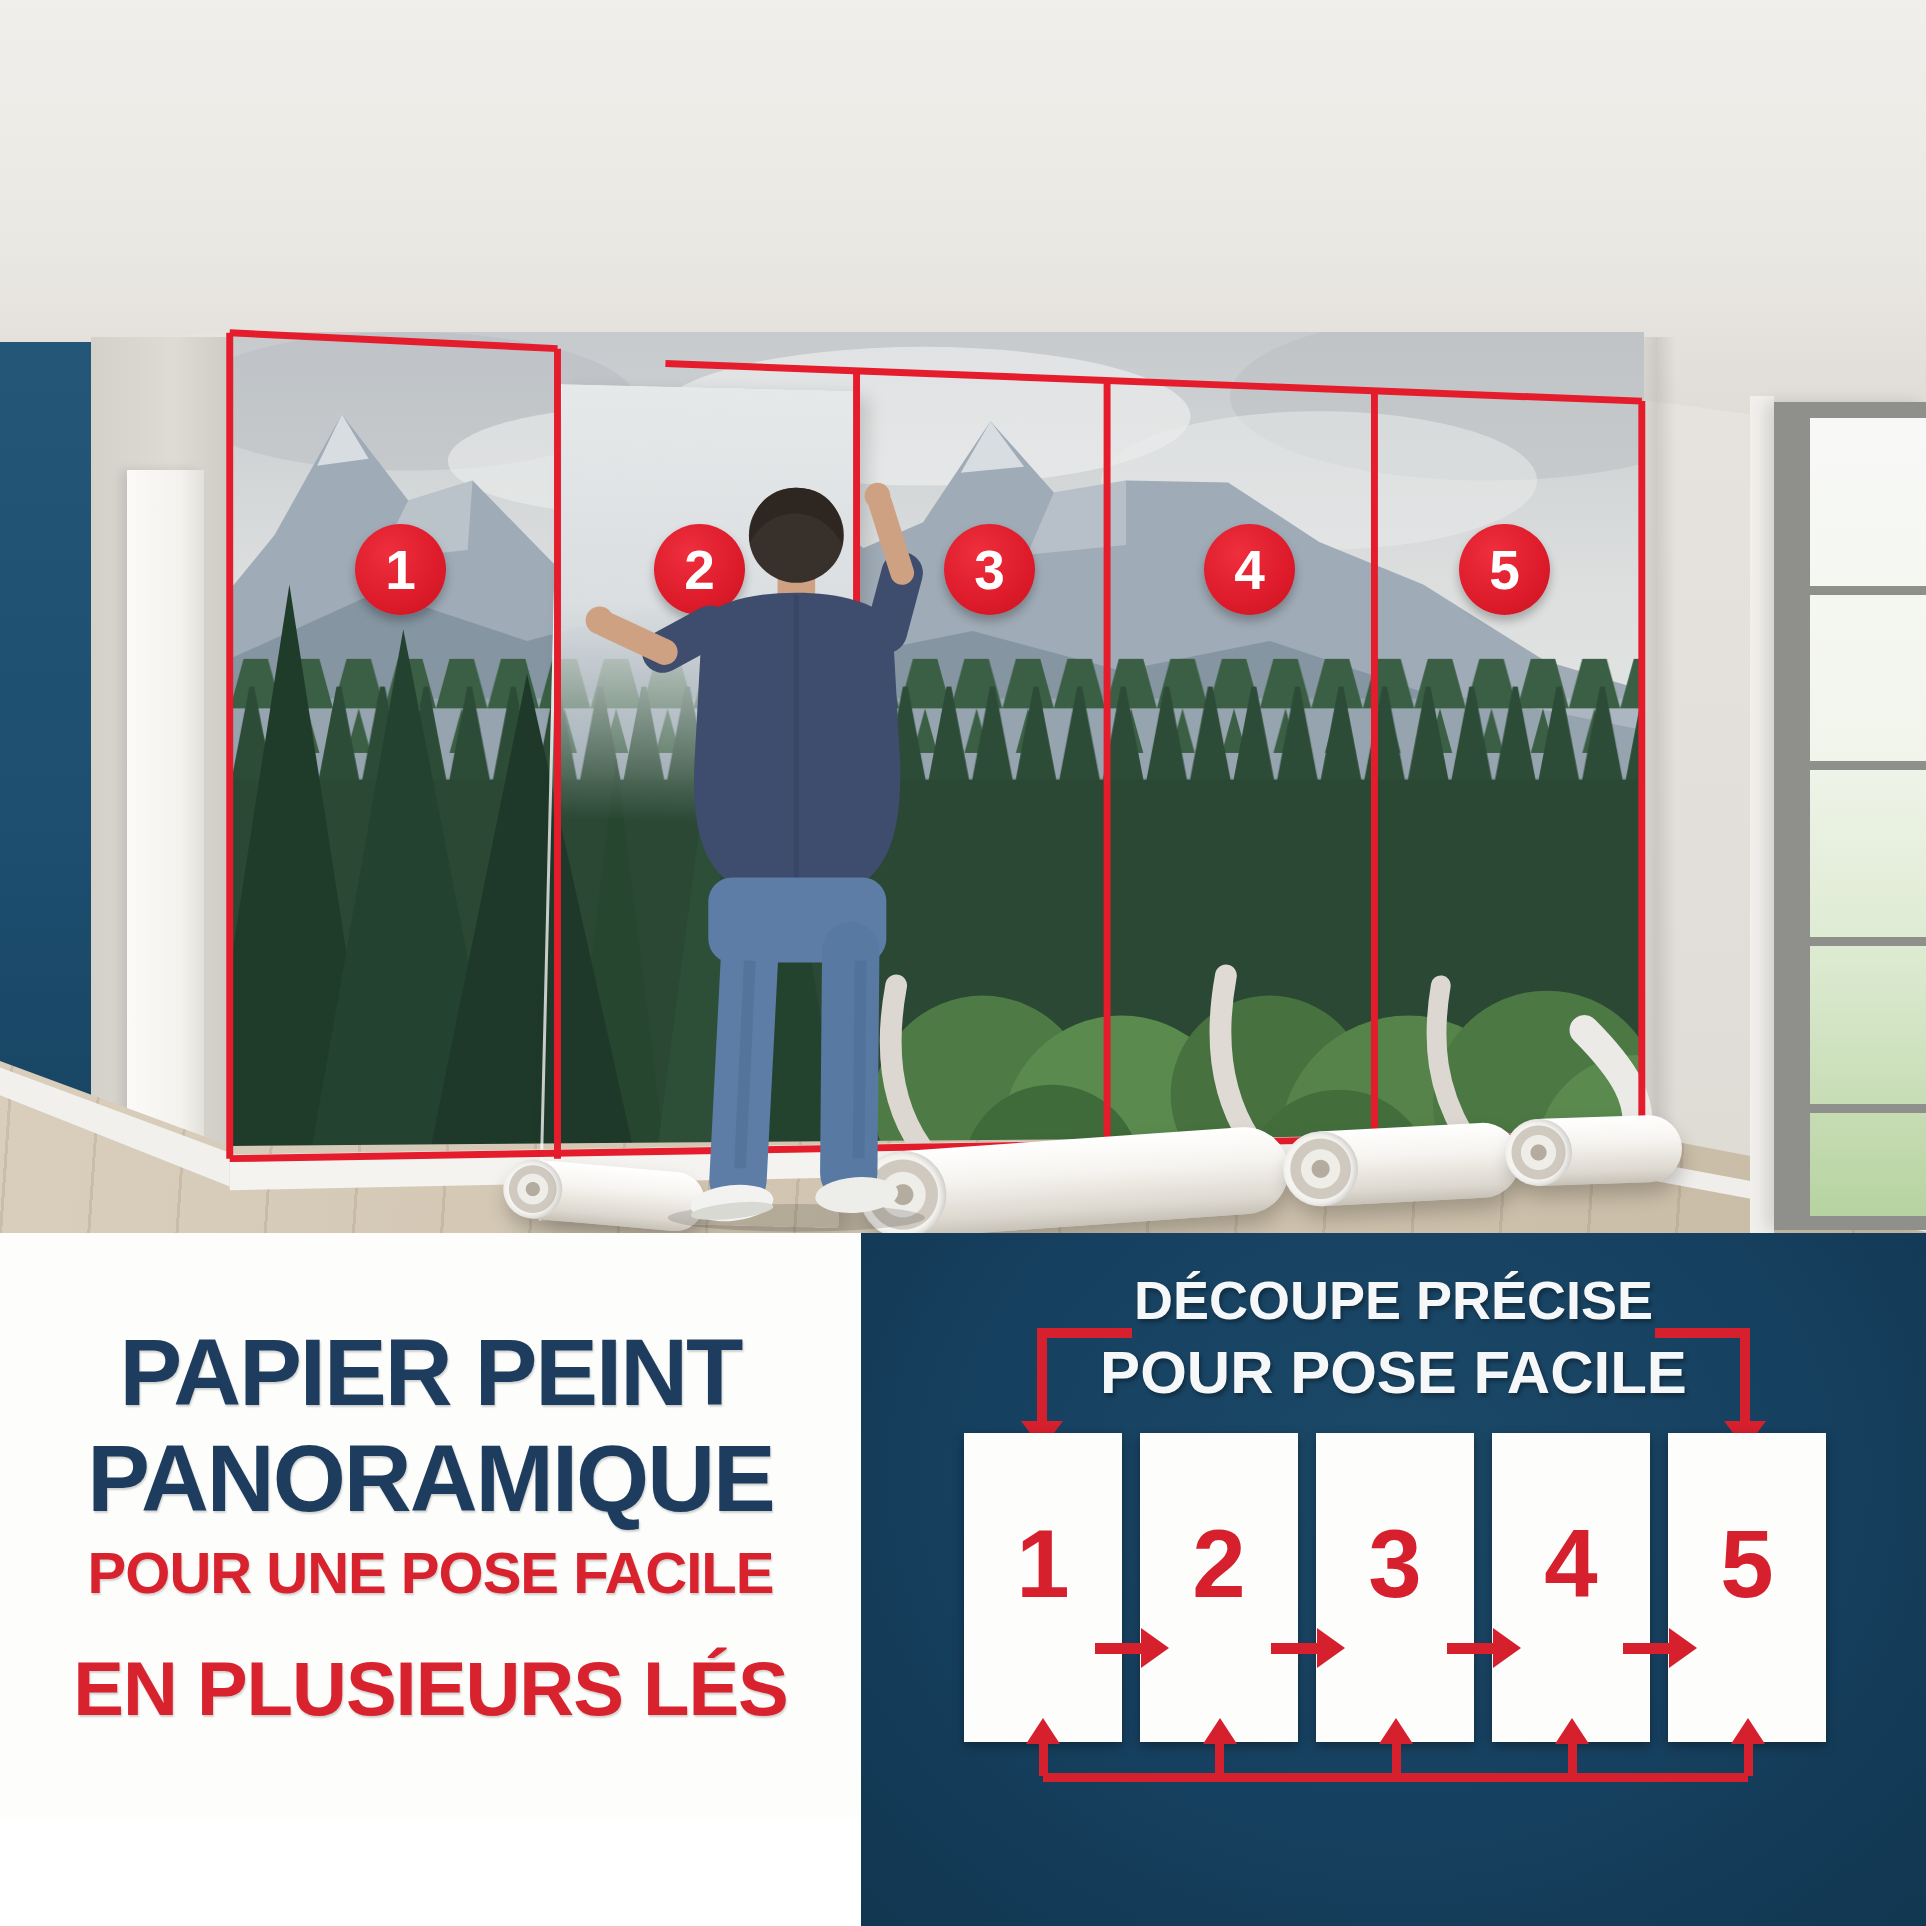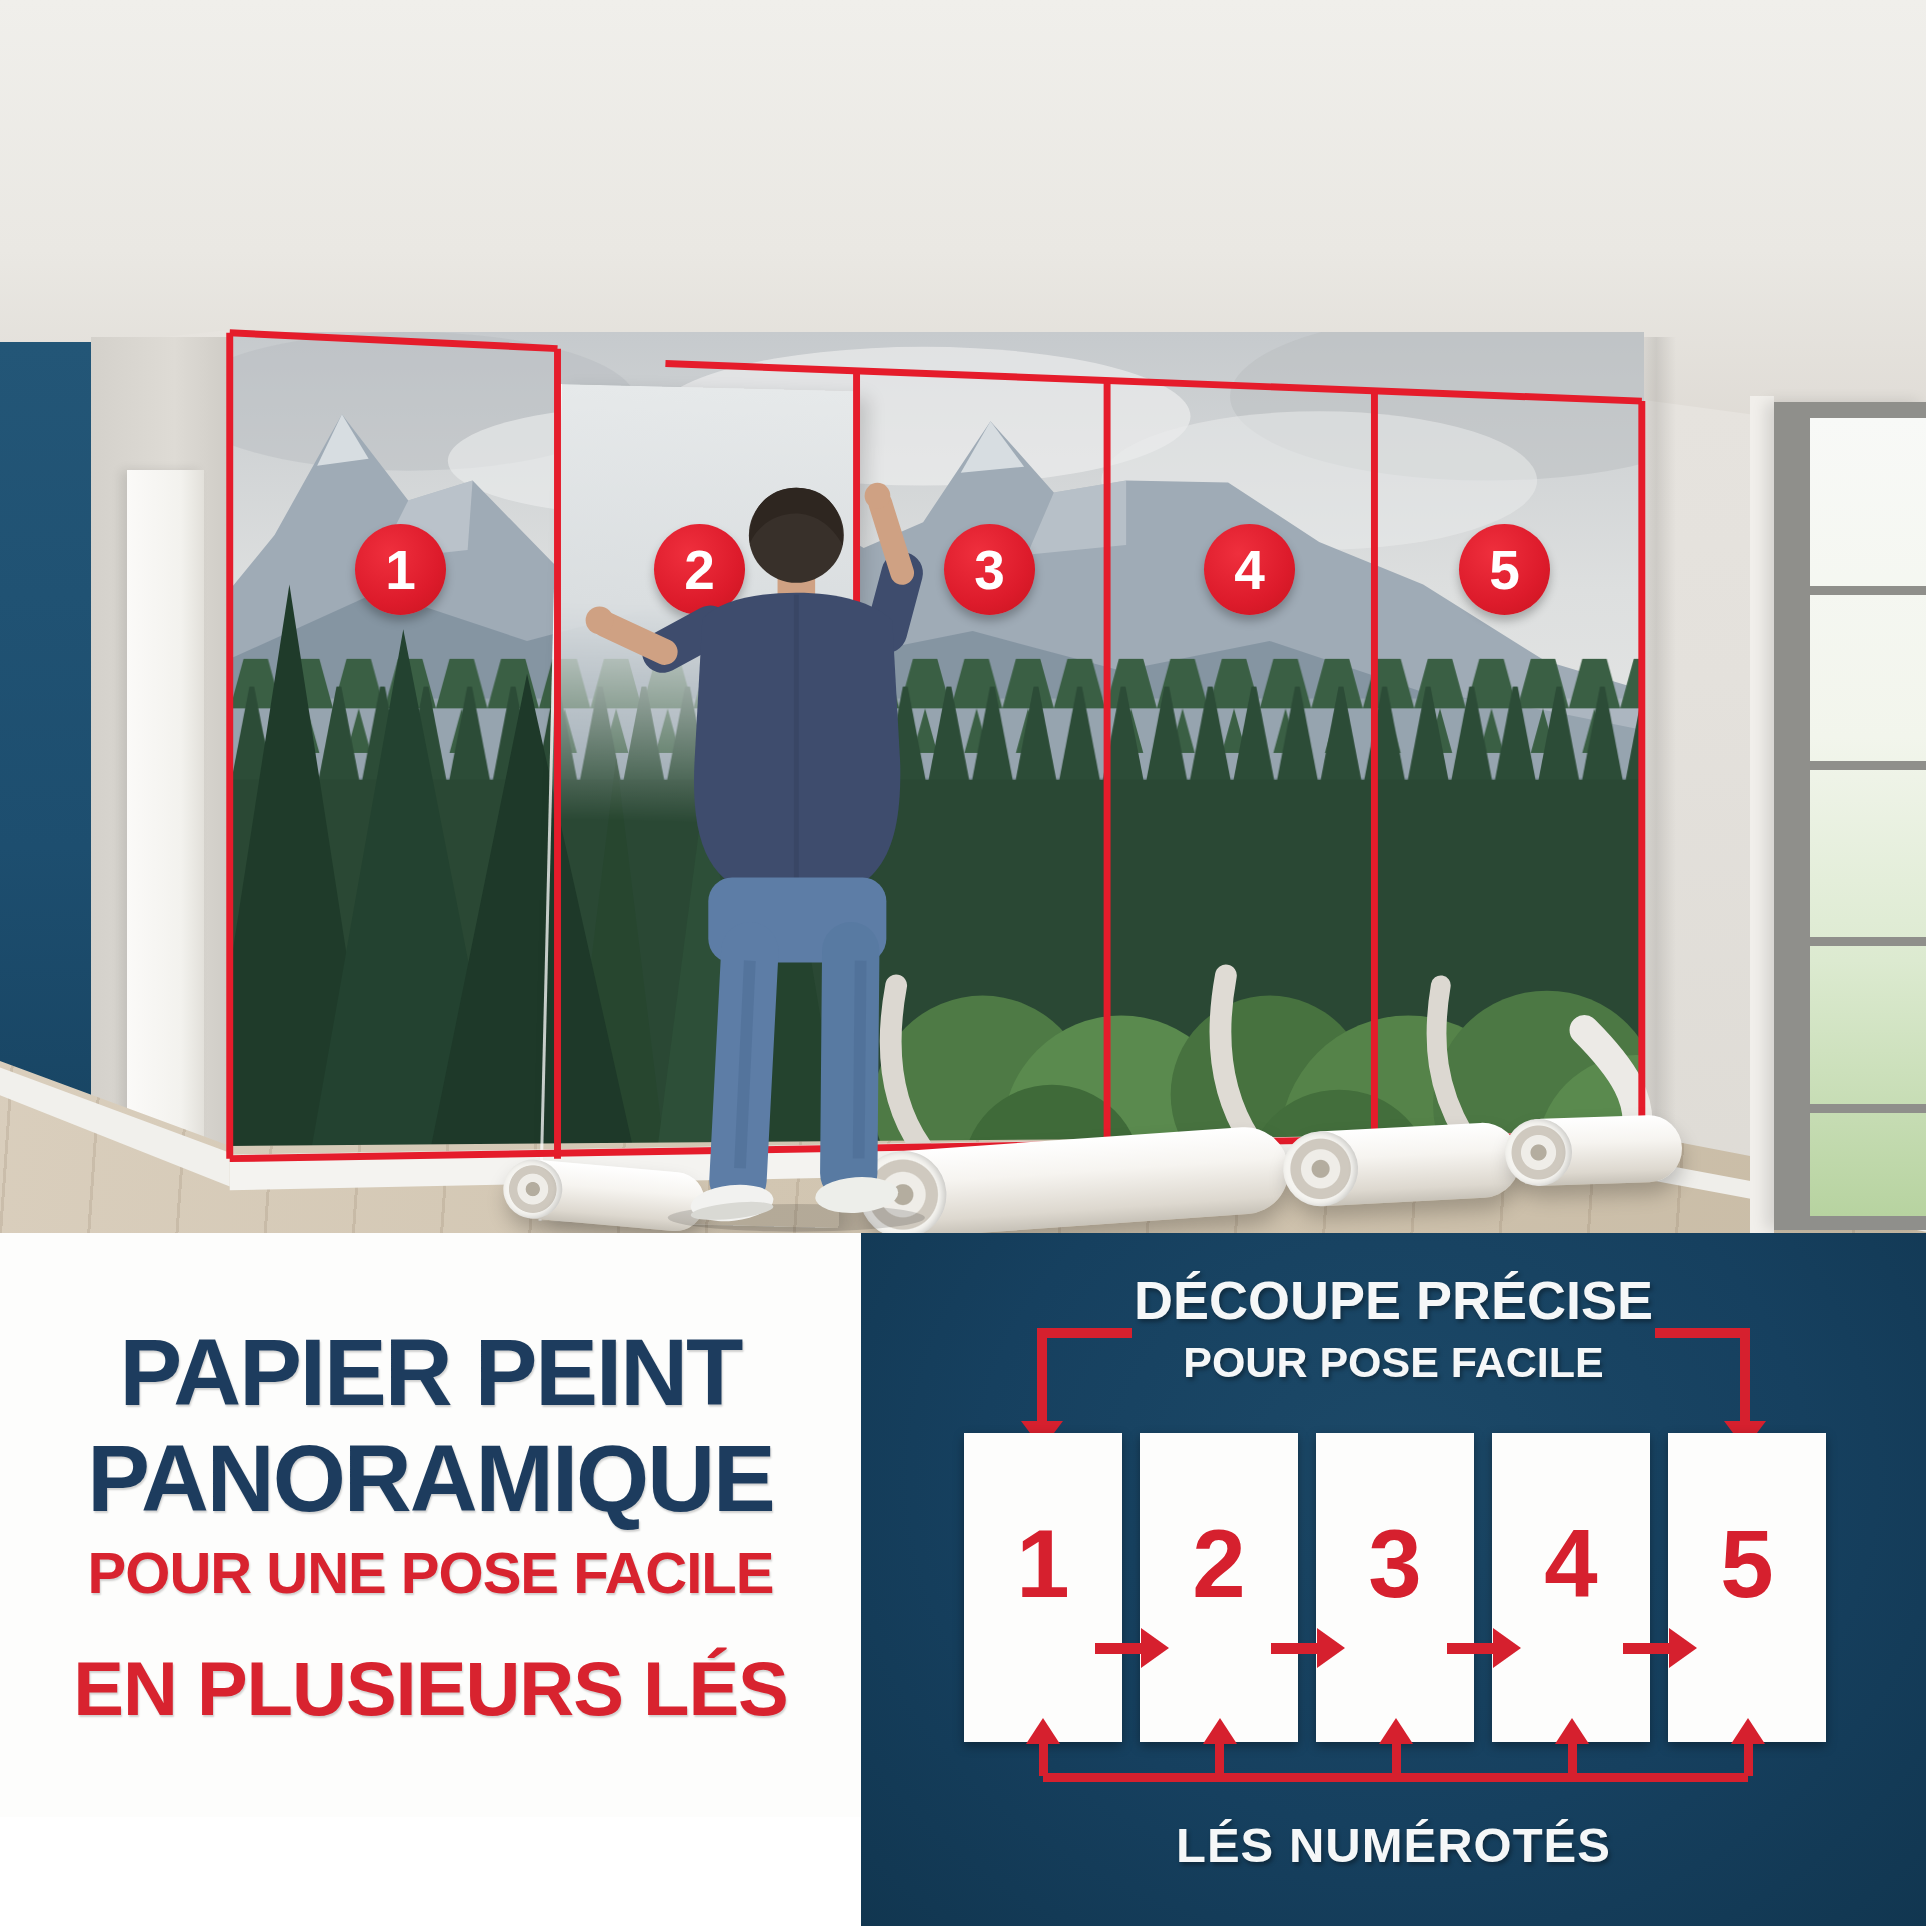--- a/index.html
+++ b/index.html
@@ -103,21 +103,21 @@
   
   .bottom-right{
     position:absolute;left:861px;top:1233px;width:1065px;height:694px;
     background:radial-gradient(ellipse at 50% 35%,#1c4968 0%,#16405f 55%,#113650 100%);
     overflow:hidden;
   }
   .d-head1{position:absolute;left:0;top:36px;width:100%;text-align:center;
     color:#f5f7f8;font-weight:bold;font-size:54px;letter-spacing:0;
     text-shadow:2px 3px 4px rgba(0,0,0,0.35);white-space:nowrap;}
   .d-head2{position:absolute;left:0;top:105px;width:100%;text-align:center;
-    color:#f5f7f8;font-weight:bold;font-size:43px;
+    color:#f5f7f8;font-weight:bold;font-size:60px;
     text-shadow:2px 3px 4px rgba(0,0,0,0.35);white-space:nowrap;}
   .red{background:#d6202e;}
   .l-arrow-h{position:absolute;top:95px;width:95px;height:10px;}
   .l-arrow-v{position:absolute;top:95px;width:10px;height:95px;}
   .l-arrow-head{position:absolute;top:188px;width:0;height:0;
     border-left:21px solid transparent;border-right:21px solid transparent;border-top:28px solid #d6202e;}
   .strips{position:absolute;left:103px;top:200px;width:863px;height:309px;display:flex;gap:18px;}
   .strip{width:158px;height:309px;background:#fdfdfc;box-shadow:0 4px 10px rgba(0,0,0,0.35);
     display:flex;justify-content:center;align-items:flex-start;}
   .strip-num{margin-top:83px;color:#d6202e;font-weight:bold;font-size:96px;line-height:1;}
@@ -359,17 +359,16 @@
     <div class="up-head" style="left:165px;"></div>
     <div class="up-stem" style="left:354px;"></div>
     <div class="up-head" style="left:342px;"></div>
     <div class="up-stem" style="left:531px;"></div>
     <div class="up-head" style="left:518px;"></div>
     <div class="up-stem" style="left:707px;"></div>
     <div class="up-head" style="left:694px;"></div>
     <div class="up-stem" style="left:883px;"></div>
     <div class="up-head" style="left:870px;"></div>
 
-    <div class="d-footer">LÉS NUMÉROTÉS</div>
   </div>
 
 </div>
 
 
 </body></html>

